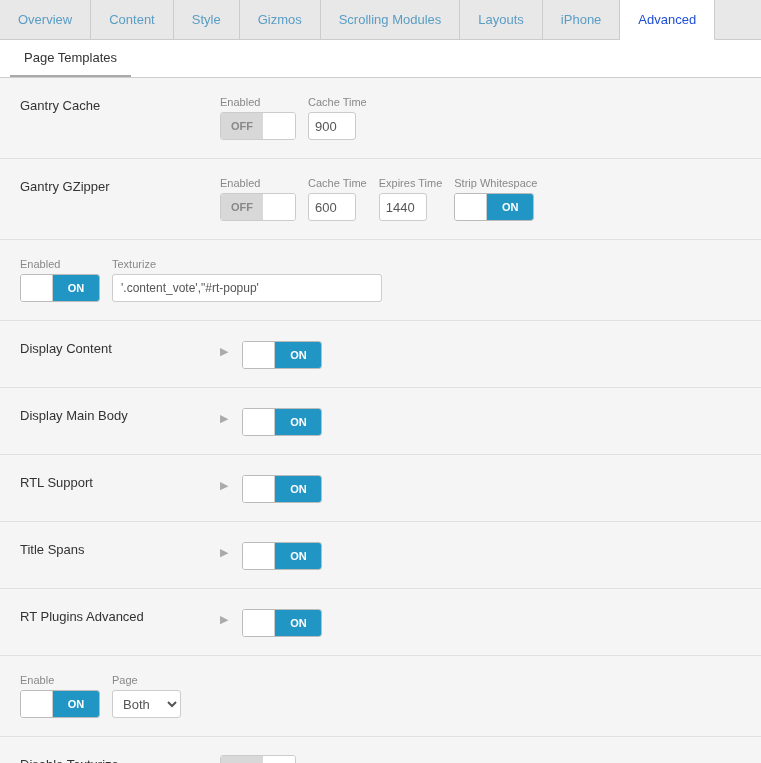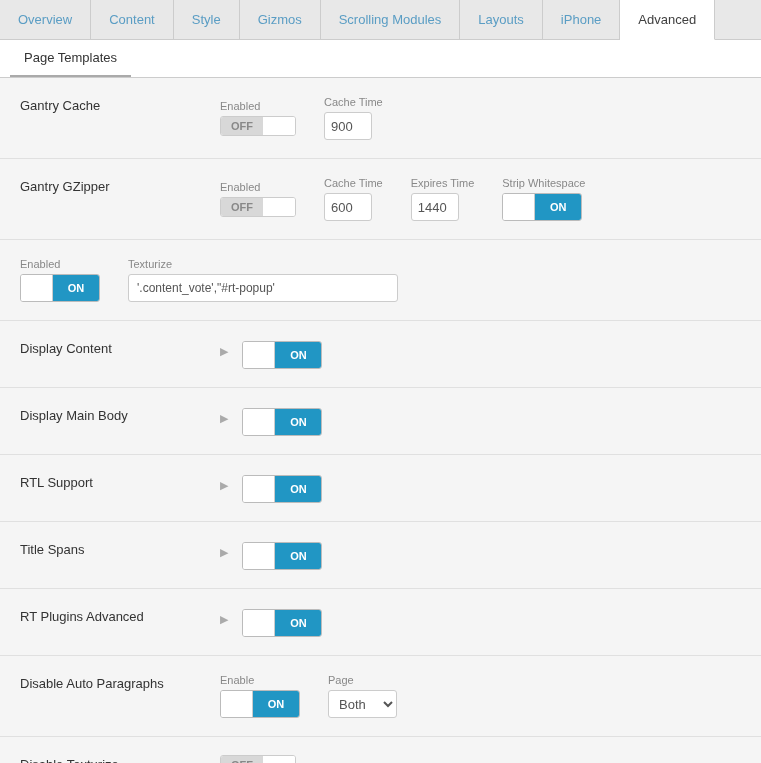--- a/index.html
+++ b/index.html
@@ -15,21 +15,21 @@
       padding: 12px 18px;
       cursor: pointer;
       color: #5a9dc4;
       border-right: 1px solid #ccc;
       background: #e8e8e8;
       font-size: 13px;
       white-space: nowrap;
     }
     .tab.active {
       background: #fff;
-      color: #404040;
+      color: #1d4ed8;
       border-bottom: 1px solid #fff;
       margin-bottom: -1px;
     }
 
     
     .sub-tabs-bar {
       background: #fff;
       border-bottom: 1px solid #ccc;
       padding: 0 10px;
     }
@@ -73,21 +73,21 @@
 
     .setting-controls {
       display: flex;
       flex-direction: column;
       gap: 6px;
     }
 
     .controls-inline {
       display: flex;
       align-items: center;
-      gap: 28px;
+      gap: 12px;
       flex-wrap: wrap;
     }
 
     
     .field-group {
       display: flex;
       flex-direction: column;
       gap: 4px;
     }
     .field-label {
@@ -132,21 +132,21 @@
       width: 69px;
     }
 
     
     .toggle-off-wrap {
       display: flex;
       align-items: center;
       border: 1px solid #ccc;
       border-radius: 3px;
       overflow: hidden;
-      height: 20px;
+      height: 28px;
       background: #fff;
     }
     .toggle-off-btn {
       padding: 0 10px;
       font-size: 11px;
       font-weight: bold;
       color: #888;
       background: #d8d8d8;
       height: 100%;
       display: flex;
@@ -331,21 +331,20 @@
     <div class="setting-controls" style="flex-direction: row; align-items: flex-start; padding-top: 2px;">
       <span class="arrow-icon">▶</span>
       <div class="toggle-on-wrap">
         <div class="toggle-white-space"></div>
         <div class="toggle-on-btn">ON</div>
       </div>
     </div>
   </div>
 
   <div class="setting-row">
-    <div class="setting-label">Disable Auto Paragraphs</div>
     <div class="setting-controls">
       <div class="controls-inline">
         <div class="field-group">
           <span class="field-label">Enable</span>
           <div class="toggle-on-wrap">
             <div class="toggle-white-space"></div>
             <div class="toggle-on-btn">ON</div>
           </div>
         </div>
         <div class="field-group">

